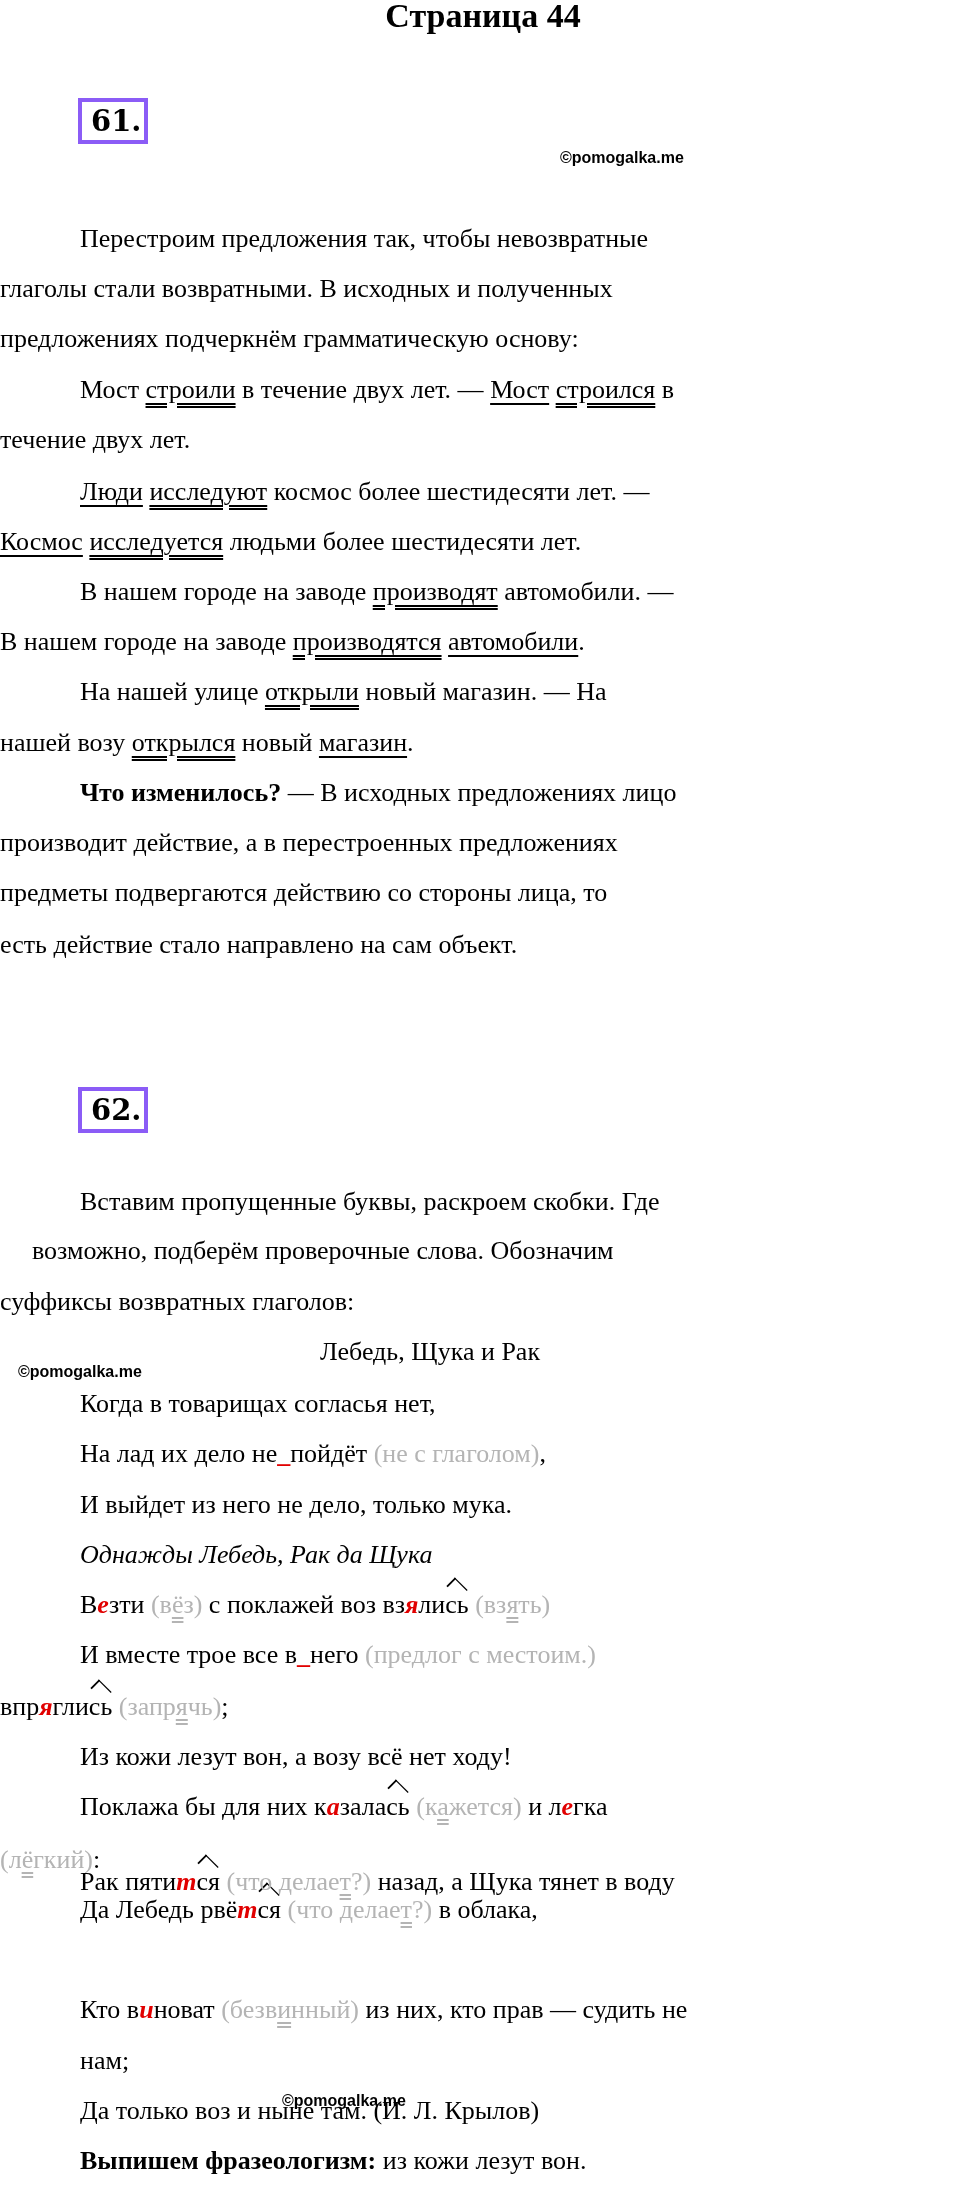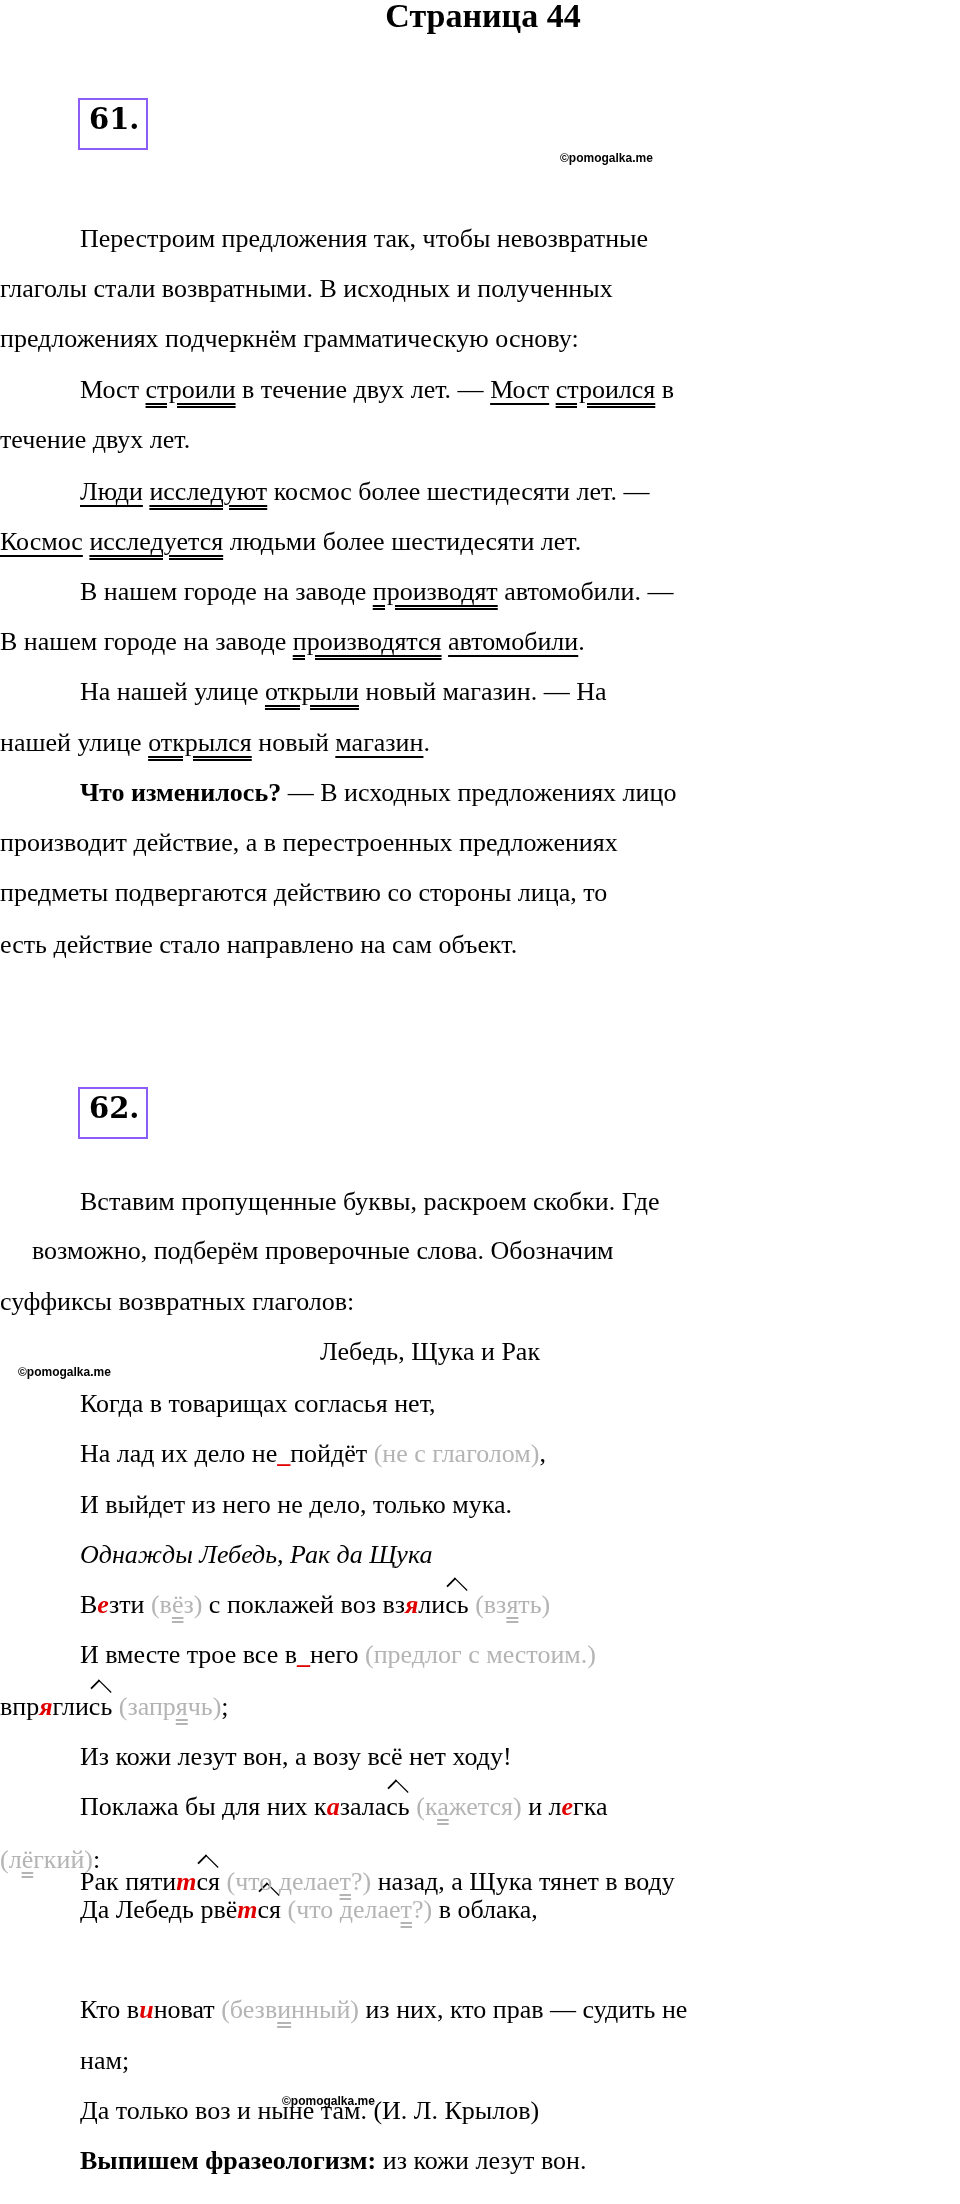--- a/index.html
+++ b/index.html
@@ -1,24 +1,24 @@
 <!DOCTYPE html>
 <html><head>
 <meta charset="utf-8">
 <style>
   html, body { margin: 0; padding: 0; background: #ffffff; }
   body { width: 960px; height: 2204px; position: relative; overflow: hidden;
          font-family: "Liberation Serif", "DejaVu Serif", serif; color: #000; }
   .page-title { position: absolute; top: -4px; left: 0; width: 960px; text-align: center;
                 font-size: 34px; font-weight: bold; line-height: 40px; padding-left: 6px; box-sizing: border-box; }
-  .task-box { position: absolute; left: 78px; width: 70px; height: 52px; border: 2px solid #8b5cf6;
+  .task-box { position: absolute; left: 78px; width: 70px; height: 46px; border: 4px solid #8b5cf6;
               box-sizing: border-box; font-family: "DejaVu Serif", serif; font-weight: bold;
               font-size: 29px; line-height: 38px; padding-left: 9px; }
   .wm { position: absolute; font-family: "Liberation Sans", sans-serif; font-weight: bold;
-        font-size: 12px; line-height: 20px; color: #000; }
+        font-size: 16px; line-height: 20px; color: #000; }
   .line { position: absolute; left: 0; font-size: 26px; line-height: 50px; white-space: nowrap; }
   .ind { left: 80px; }
   .center { left: 320px; }
   .u1 { text-decoration: underline; text-decoration-thickness: 2px; text-underline-offset: 5px; }
   .u2 { text-decoration: underline double; text-decoration-thickness: 1.5px; text-underline-offset: 5px; }
   .b { font-weight: bold; }
   .red { color: #e10000; font-weight: bold; font-style: italic; }
   .grey { color: #b4b4b4; }
   .gu { text-decoration: underline double; text-decoration-color: #b4b4b4; text-underline-offset: 4px; }
   .gap { color: #e10000; font-weight: bold; }
@@ -55,21 +55,21 @@
   <span>В нашем городе на заводе </span><span class="u2">производят</span><span> автомобили. —</span>
 </div>
 <div class="line" style="top:617px;">
   <span>В нашем городе на заводе </span><span class="u2">производятся</span><span> </span><span class="u1">автомобили</span><span>.</span>
 </div>
 
 <div class="line ind" style="top:667px;">
   <span>На нашей улице </span><span class="u2">открыли</span><span> новый магазин. — На</span>
 </div>
 <div class="line" style="top:718px;">
-  <span>нашей улице </span><span class="u2">открылся</span><span> новый </span><span class="u1">магазин</span><span>.</span>
+  <span>нашей возу </span><span class="u2">открылся</span><span> новый </span><span class="u1">магазин</span><span>.</span>
 </div>
 
 <div class="line ind" style="top:768px;">
   <span class="b">Что изменилось?</span><span> — В исходных предложениях лицо</span>
 </div>
 <div class="line" style="top:818px;">производит действие, а в перестроенных предложениях</div>
 <div class="line" style="top:868px;">предметы подвергаются действию со стороны лица, то</div>
 <div class="line" style="top:920px;">есть действие стало направлено на сам объект.</div>
 
 <div class="task-box" style="top:1087px;">62.</div>

